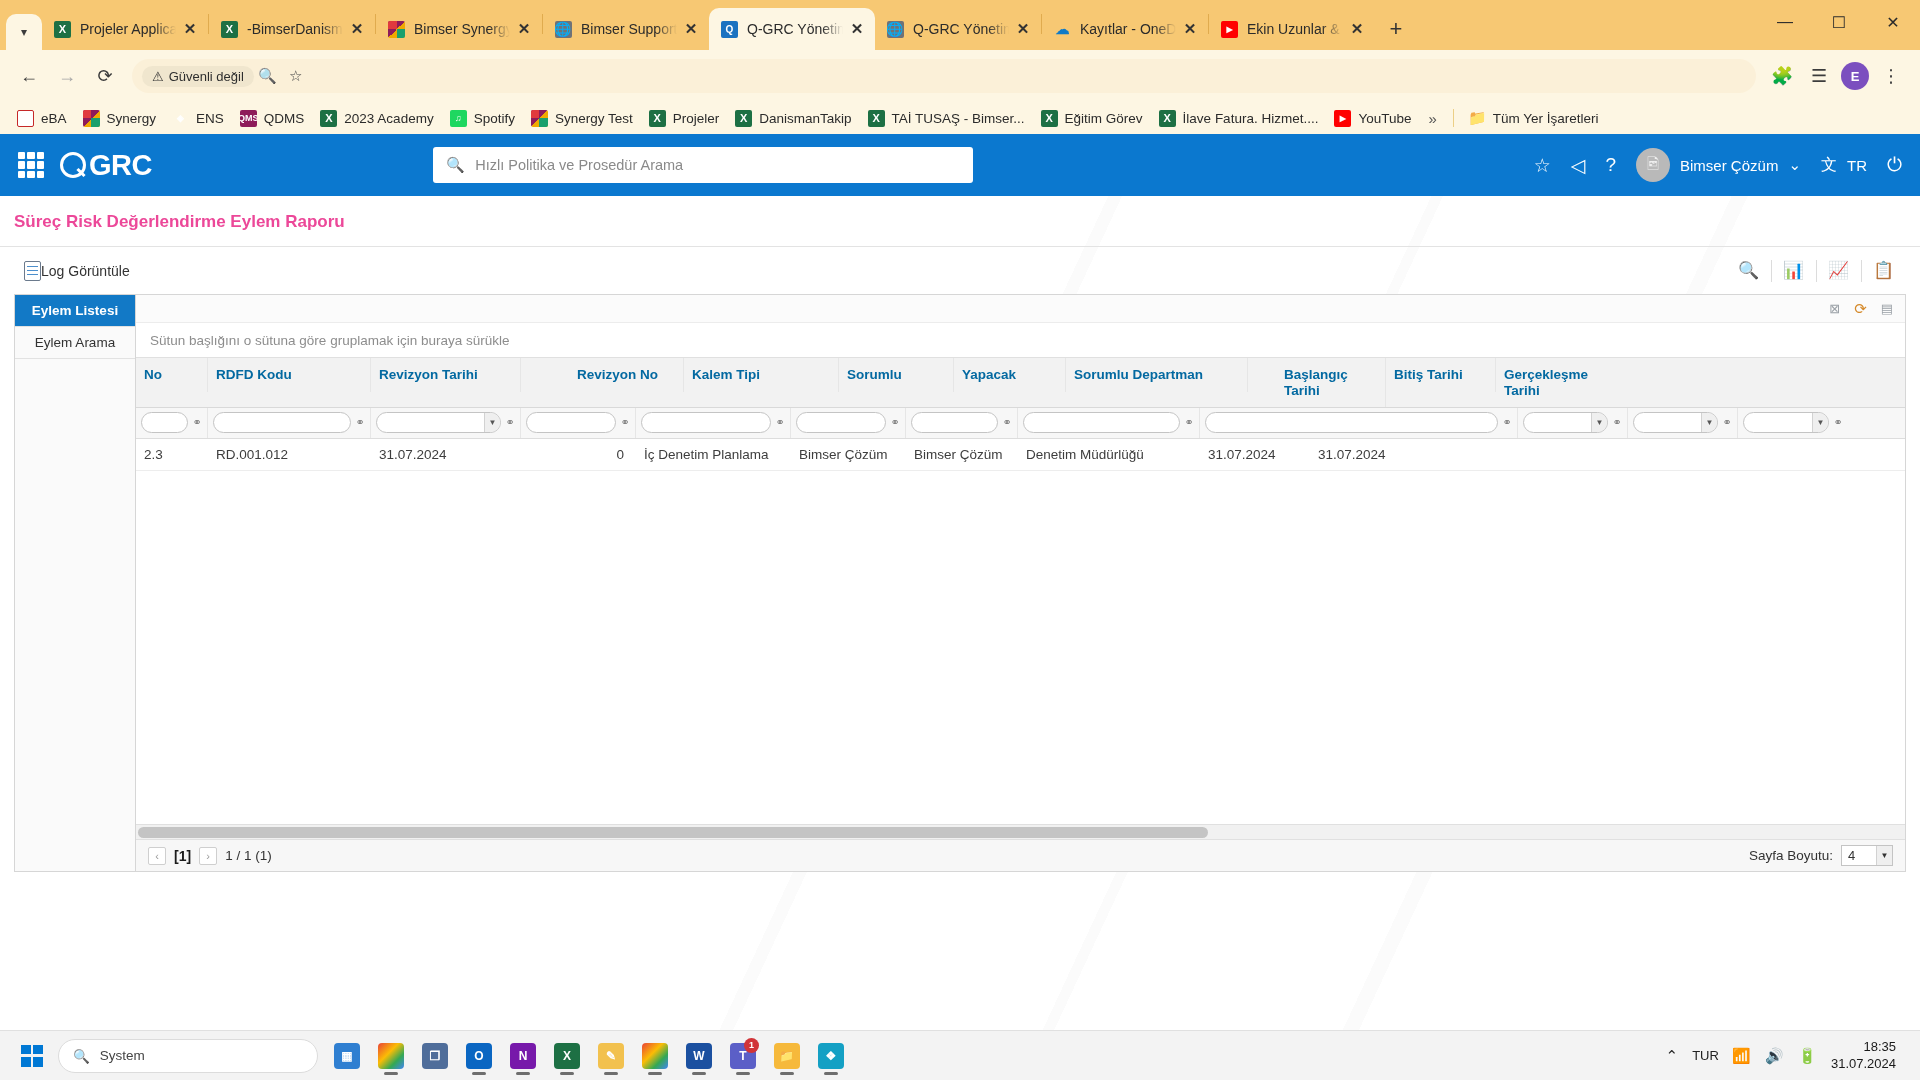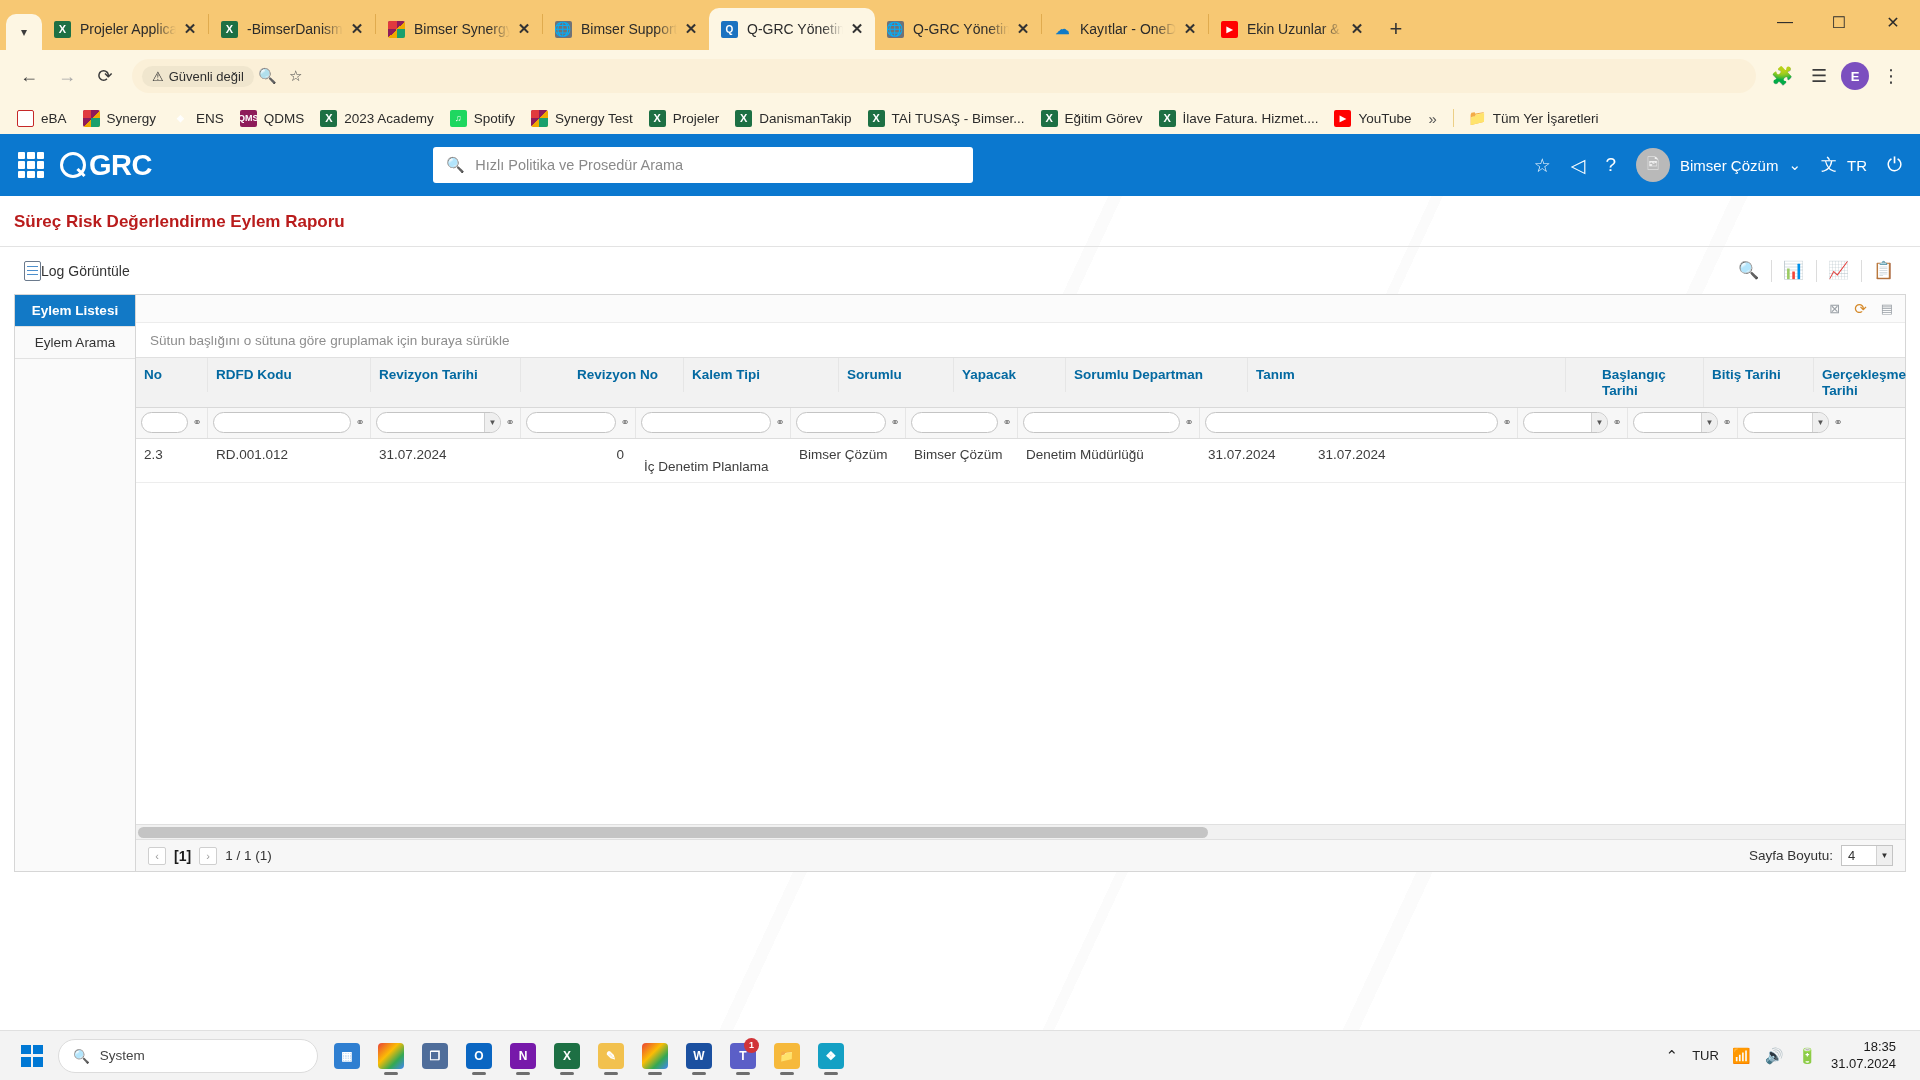--- a/index.html
+++ b/index.html
@@ -211,21 +211,21 @@
   .page-body { background:#fff; height: calc(1080px - 50px - 52px - 32px - 62px - 50px); position: relative; overflow:hidden;}
   .page-body::before{
     content:""; position:absolute; inset:0;
     background:
       linear-gradient(115deg, transparent 0 48%, rgba(0,0,0,.016) 48% 48.6%, transparent 48.6%),
       linear-gradient(115deg, transparent 0 62%, rgba(0,0,0,.016) 62% 62.5%, transparent 62.5%),
       linear-gradient(115deg, transparent 0 75%, rgba(0,0,0,.014) 75% 75.7%, transparent 75.7%);
     pointer-events:none;
   }
   .page-title {
-    font-size: 17px; font-weight: 700; color: #b91c1c;
+    font-size: 17px; font-weight: 700; color: #ec4899;
     padding: 16px 0 14px 14px;
     position: relative;
   }
   .toolbar-row {
     border-top: 1px solid #e3e3e3;
     height: 48px;
     display:flex; align-items:center;
     padding: 0 14px 0 24px;
     position: relative;
   }
@@ -575,21 +575,20 @@
       <div class="group-panel">Sütun başlığını o sütuna göre gruplamak için buraya sürükle</div>
       <div class="ghead" id="ghead-host">
           <div class="hc" style="width: 72px; flex: 0 0 72px;">No</div>
           <div class="hc" style="width: 163px; flex: 0 0 163px;">RDFD Kodu</div>
           <div class="hc" style="width: 150px; flex: 0 0 150px;">Revizyon Tarihi</div>
           <div class="hc" style="width: 115px; flex: 0 0 115px; margin-left: 48px;">Revizyon No</div>
           <div class="hc" style="width: 155px; flex: 0 0 155px;">Kalem Tipi</div>
           <div class="hc" style="width: 115px; flex: 0 0 115px;">Sorumlu</div>
           <div class="hc" style="width: 112px; flex: 0 0 112px;">Yapacak</div>
           <div class="hc" style="width: 182px; flex: 0 0 182px;">Sorumlu Departman</div>
-          <div class="hc" style="width: 318px; flex: 0 0 318px;">Tanım</div>
           <div class="hc" style="width: 110px; flex: 0 0 110px; margin-left: 28px;">Başlangıç Tarihi</div>
           <div class="hc" style="width: 110px; flex: 0 0 110px;">Bitiş Tarihi</div>
           <div class="hc" style="width: 110px; flex: 0 0 110px;">Gerçekleşme Tarihi</div>
         </div>
       <div class="gfilter" id="gfilter-host">
           <div class="fc" style="width: 72px; flex: 0 0 72px;">
             <span class="fin"></span>
             <span class="fbulb">⚭</span>
           </div>
           <div class="fc" style="width: 163px; flex: 0 0 163px;">
@@ -644,21 +643,21 @@
             </span>
             <span class="fbulb">⚭</span>
           </div>
         </div>
       <div id="grows-host">
           <div class="grow">
             <div class="gc" style="width: 72px; flex: 0 0 72px;">2.3</div>
             <div class="gc" style="width: 163px; flex: 0 0 163px;">RD.001.012</div>
             <div class="gc" style="width: 150px; flex: 0 0 150px;">31.07.2024</div>
             <div class="gc num" style="width: 115px; flex: 0 0 115px;">0</div>
-            <div class="gc" style="width: 155px; flex: 0 0 155px; margin-top: 12px;">İç Denetim Planlama</div>
+            <div class="gc" style="width: 155px; flex: 0 0 155px;">İç Denetim Planlama</div>
             <div class="gc" style="width: 115px; flex: 0 0 115px;">Bimser Çözüm</div>
             <div class="gc" style="width: 112px; flex: 0 0 112px;">Bimser Çözüm</div>
             <div class="gc" style="width: 182px; flex: 0 0 182px;">Denetim Müdürlüğü</div>
             <div class="gc" style="width: 110px; flex: 0 0 110px;">31.07.2024</div>
             <div class="gc" style="width: 110px; flex: 0 0 110px;">31.07.2024</div>
             <div class="gc" style="width: 110px; flex: 0 0 110px;"></div>
           </div>
         </div>
       <div class="grid-fill"></div>
       <div class="hscroll">

